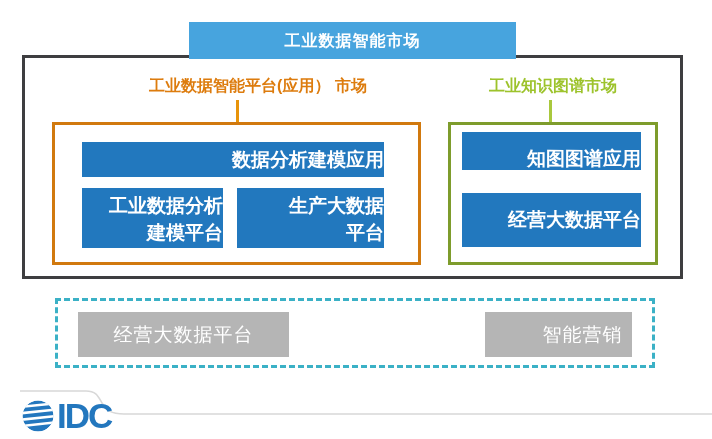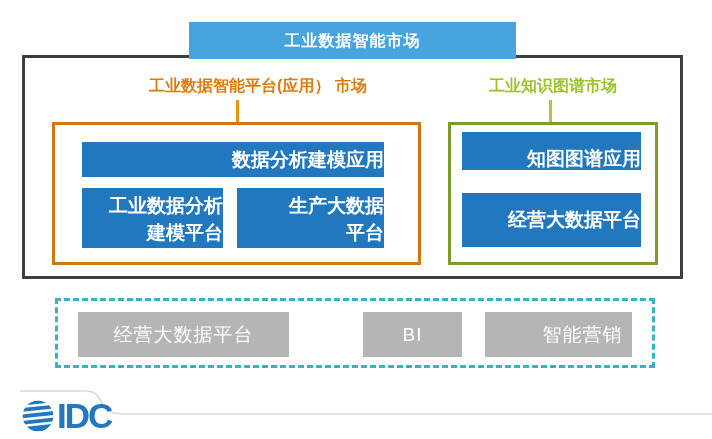--- a/index.html
+++ b/index.html
@@ -169,21 +169,20 @@
 建模平台</div>
   <div class="blue-box bb-left-bottom-b">生产大数据
 平台</div>
 
   <div class="submarket green"></div>
   <div class="blue-box bb-right-top">知图图谱应用</div>
   <div class="blue-box bb-right-bottom">经营大数据平台</div>
 
   <div class="dashed-area"></div>
   <div class="gray-box gb-1">经营大数据平台</div>
-  <div class="gray-box gb-2">BI</div>
   <div class="gray-box gb-3">智能营销</div>
 
   <svg class="footer-swoosh" viewBox="0 0 712 56" xmlns="http://www.w3.org/2000/svg">
     <path d="M 20 8 H 86 C 96 8, 98 13, 102 20 C 106 27, 111 31, 124 31 L 712 31" fill="none" stroke="#D8D8D8" stroke-width="1.6"></path>
   </svg>
 
   <div class="idc-logo">
     <svg class="idc-globe" viewBox="0 0 34 34" xmlns="http://www.w3.org/2000/svg">
       <defs>
         <clipPath id="globeClip">

